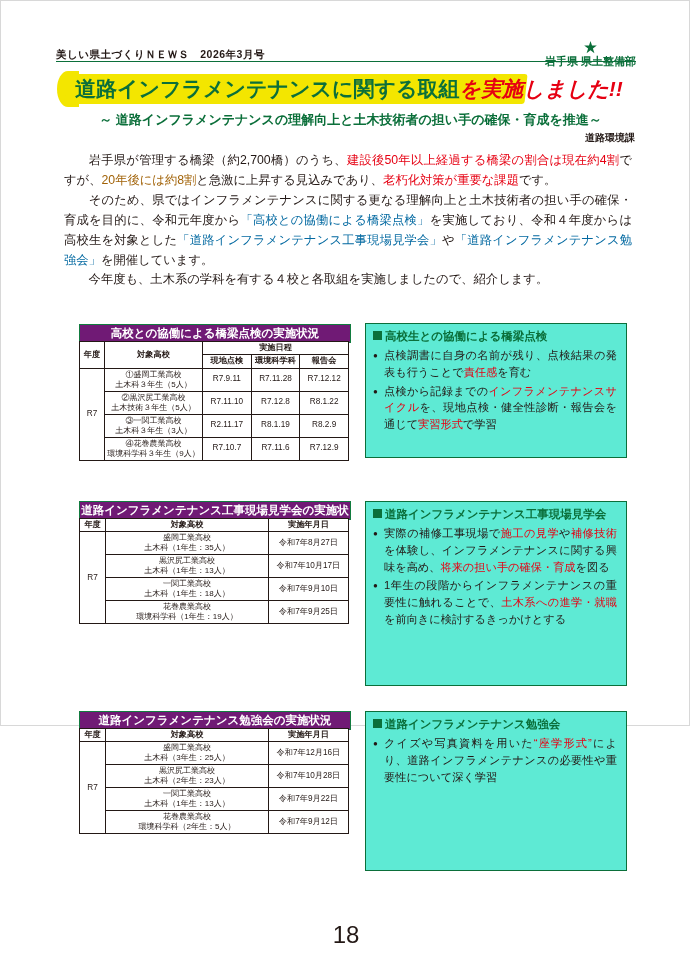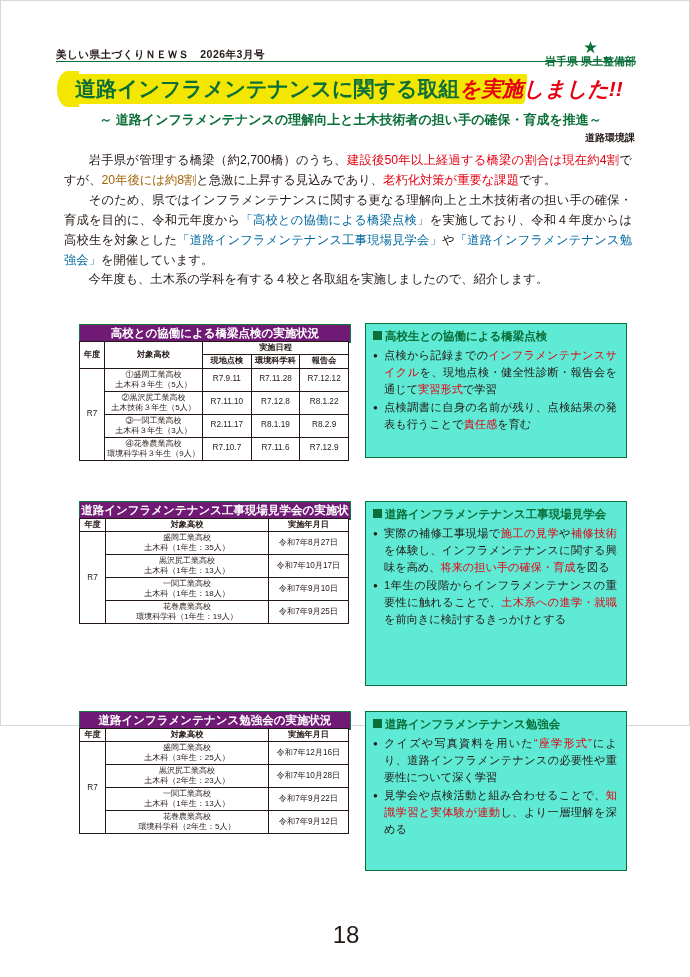--- a/index.html
+++ b/index.html
@@ -297,22 +297,22 @@
     </tr>
   </tbody>
     </table>
 
   <div class="note" style="left:364px; top:322px; width:262px; height:135px;">
     <div class="note-title">
       <span class="sq"></span>
       <span>高校生との協働による橋梁点検</span>
     </div>
     <ul>
+      <li><span>点検調書に自身の名前が残り、点検結果の発表も行うことで</span><span class="r">責任感</span><span>を育む</span></li>
       <li><span>点検から記録までの</span><span class="r">インフラメンテナンスサイクル</span><span>を、現地点検・健全性診断・報告会を通じて</span><span class="r">実習形式</span><span>で学習</span></li>
-      <li><span>点検調書に自身の名前が残り、点検結果の発表も行うことで</span><span class="r">責任感</span><span>を育む</span></li>
     </ul>
   </div>
 
   <div class="sec-header" style="left:78px; top:500px; width:270px;">道路インフラメンテナンス工事現場見学会の実施状況</div>
 
   <table class="tbl" style="left:78px; top:517px; width:270px;">
     <tbody>
         <tr>
       <th style="width:22px;">年度</th>
       <th style="width:168px;">対象高校</th>
@@ -386,18 +386,17 @@
   </tbody>
     </table>
 
   <div class="note" style="left:364px; top:710px; width:262px; height:160px;">
     <div class="note-title">
       <span class="sq"></span>
       <span>道路インフラメンテナンス勉強会</span>
     </div>
     <ul>
       <li><span>クイズや写真資料を用いた</span><span class="r">“座学形式”</span><span>により、道路インフラメンテナンスの必要性や重要性について深く学習</span></li>
-      <li><span>見学会や点検活動と組み合わせることで、</span><span class="r">知識学習と実体験が連動</span><span>し、より一層理解を深める</span></li>
     </ul>
   </div>
 
   <div class="page-num">18</div>
 </div>
 
 </body></html>

